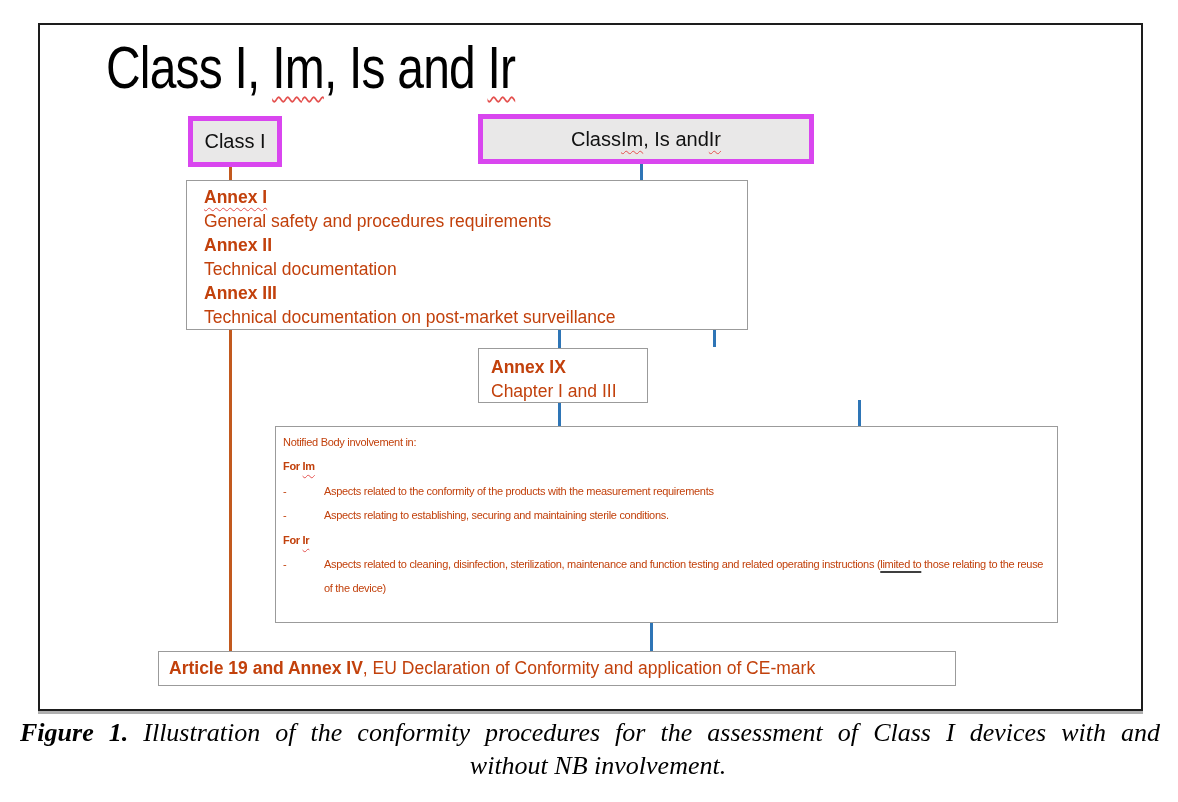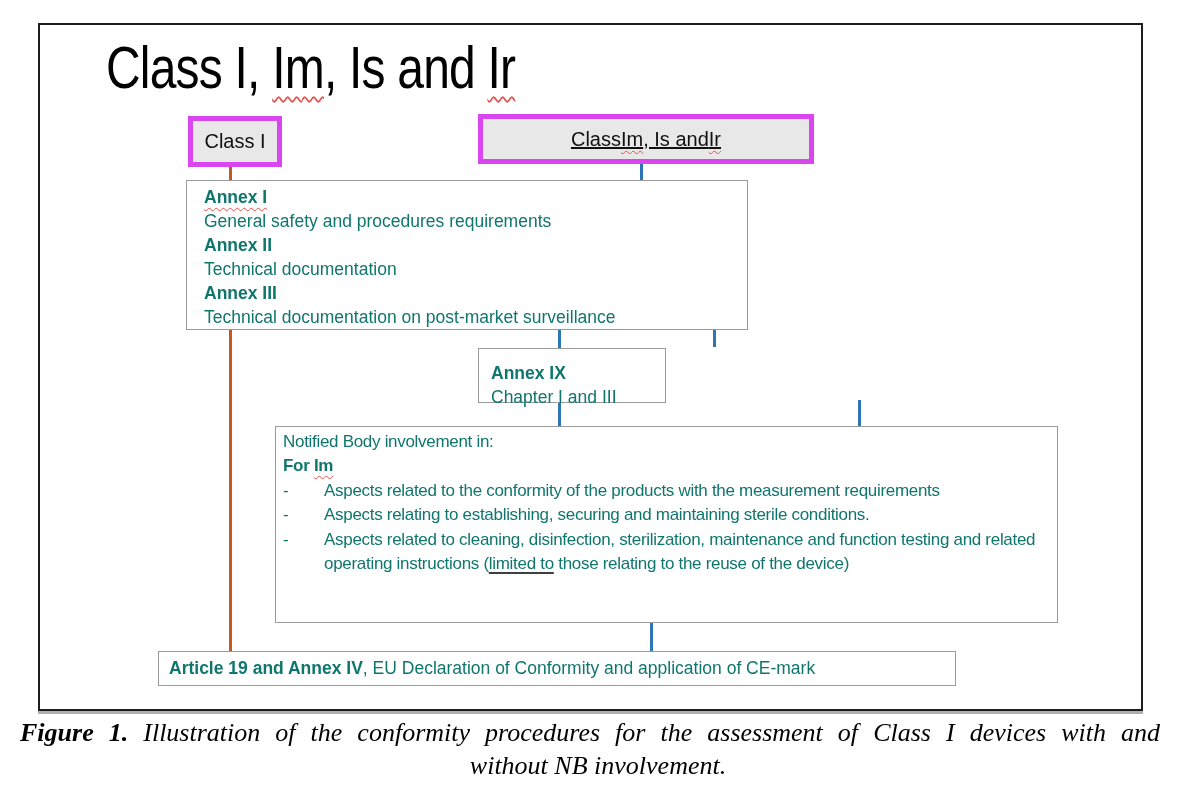--- a/index.html
+++ b/index.html
@@ -19,33 +19,33 @@
     color:#000;white-space:nowrap;letter-spacing:-1px;
     transform:scaleX(.8);transform-origin:top left;
   }
   
   .gbox{
     position:absolute;background:#e9e8e8;border:5px solid #d946ef;
     display:flex;align-items:center;justify-content:center;
     font-size:20px;color:#111;white-space:nowrap;
   }
   .box-class1{left:188px;top:116px;width:84px;height:41px;}
-  .box-classim{left:478px;top:114px;width:326px;height:40px;text-decoration:underline;}
+  .box-classim{left:478px;top:114px;width:326px;height:40px;}
   .wbox{
     position:absolute;background:#ffffff;border:1px solid #9b9b9b;
-    color:#0f766e;box-sizing:border-box;
+    color:#c2410c;box-sizing:border-box;
   }
   .box-annex{left:186px;top:180px;width:562px;height:150px;padding:4px 10px 0 17px;
     font-size:17.5px;line-height:24px;}
-  .box-annexix{left:478px;top:348px;width:188px;height:55px;padding:12px 8px 0 12px;
+  .box-annexix{left:478px;top:348px;width:170px;height:55px;padding:6px 8px 0 12px;
     font-size:17.5px;line-height:24px;}
   .box-annexxi{left:688px;top:346px;width:352px;height:55px;padding:3px 8px 0 12px;
     font-size:17.5px;line-height:24px;}
   .box-notified{left:275px;top:426px;width:783px;height:197px;padding:3px 8px 0 7px;
-    font-size:17px;line-height:24.4px;letter-spacing:-0.3px;}
+    font-size:11px;line-height:24.4px;letter-spacing:-0.3px;}
   .box-article{left:158px;top:651px;width:798px;height:35px;padding:0 8px 8px 10px;
     font-size:17.5px;line-height:33px;white-space:nowrap;}
   .b{font-weight:bold;}
   
   .bullet{display:flex;align-items:flex-start;}
   .bullet .dash{flex:0 0 41px;}
   .bullet .btext{flex:1;}
   
   .vline{position:absolute;width:3px;}
   .vline.orange{background:#c2591e;}
@@ -129,20 +129,21 @@
     <div class="bullet">
       <span class="dash">-</span>
       <span class="btext">Aspects related to the conformity of the products with the measurement requirements</span>
     </div>
 
     <div class="bullet">
       <span class="dash">-</span>
       <span class="btext">Aspects relating to establishing, securing and maintaining sterile conditions.</span>
     </div>
 
+    <div class="b"><span>For </span><span class="sq">Ir</span></div>
     <div class="bullet">
       <span class="dash">-</span>
       <span class="btext"><span>Aspects related to cleaning, disinfection, sterilization, maintenance and function testing and related operating instructions (</span><span class="us">limited to</span><span> those relating to the reuse of the device)</span></span>
     </div>
   </div>
 
   <div class="wbox box-article"><span class="b">Article 19 and Annex IV</span><span>, EU Declaration of Conformity and application of CE-mark</span></div>
 
   <div class="caption">
     <div class="line1"><span class="cap-label">Figure 1.</span> <span>Illustration of the conformity procedures for the assessment of Class I devices with and</span></div>

